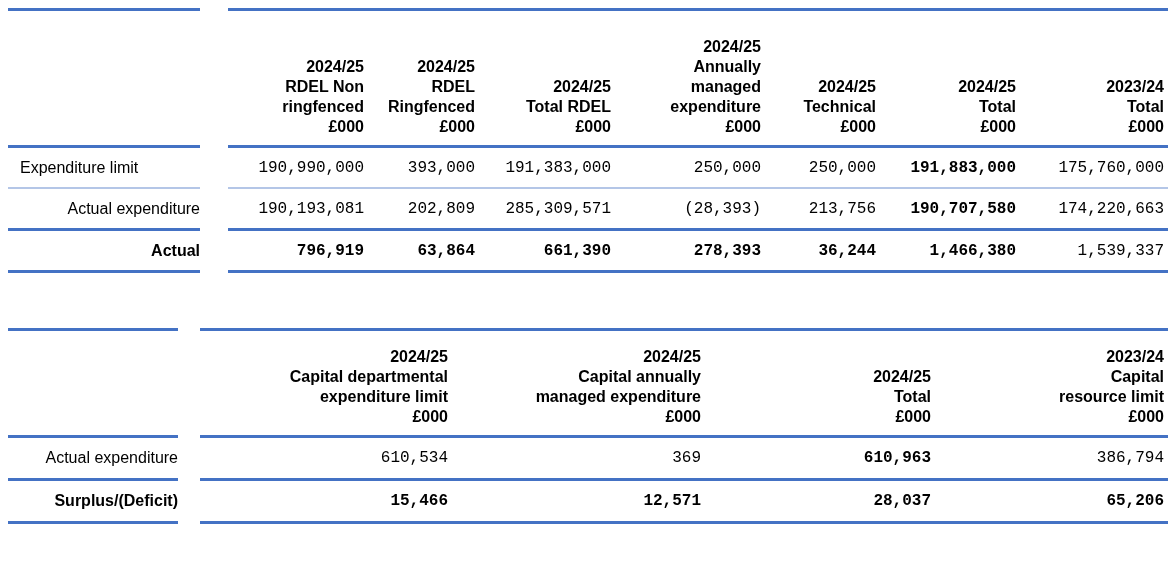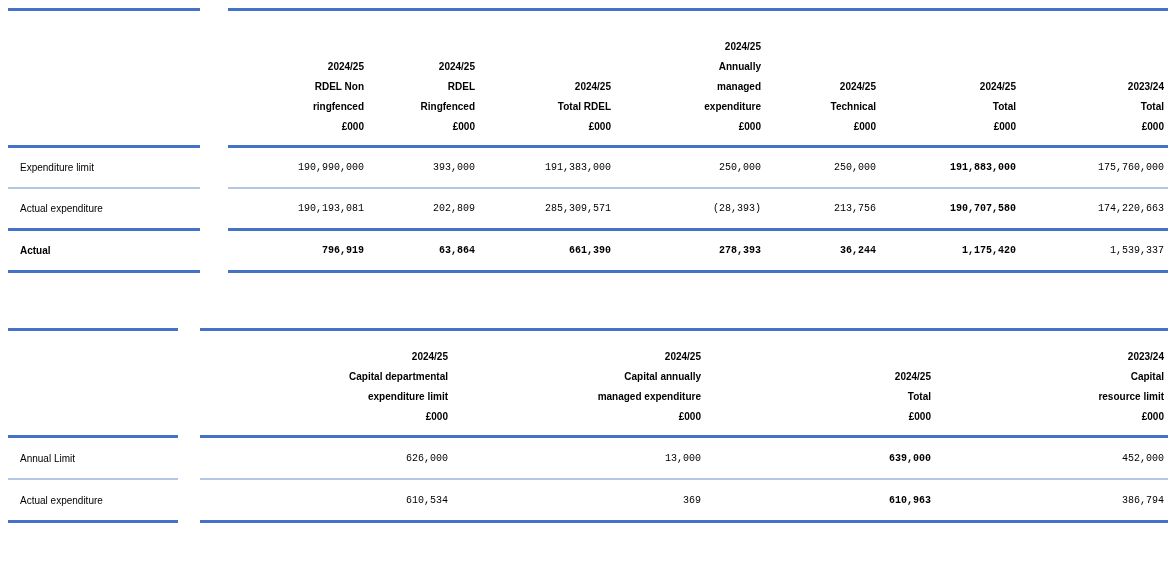--- a/index.html
+++ b/index.html
@@ -12,21 +12,21 @@
   body{
     width:1176px; height:579px; overflow:hidden;
     font-family:"Liberation Sans","DejaVu Sans",sans-serif;
     font-size:15px; color:var(--txt);
   }
   .page{ padding:8px 8px 0 8px; }
   table{
     border-collapse:collapse; table-layout:fixed;
     width:1160px;
   }
-  td,th{ font-size:10px; font-weight:normal; overflow:hidden; }
+  td,th{ font-size:16px; font-weight:normal; overflow:hidden; }
   
   th.hdr{
     vertical-align:bottom; text-align:right;
     white-space:pre-line; line-height:20px;
     font-weight:bold; padding:0 4px 8px 0;
     border-top:3px solid var(--accent);
     border-bottom:3px solid var(--accent);
   }
   th.corner{
     border-top:3px solid var(--accent);
@@ -40,21 +40,21 @@
   
   td.lbl{
     text-align:left; padding-left:12px; vertical-align:middle;
   }
   td.val{
     text-align:right; padding-right:4px; vertical-align:middle;font-family:Liberation Mono, monospace;
   }
   .t1 td{ height:39px; }
   .t2 td{ height:40px; }
   tr.light-rule td{ border-bottom:2px solid var(--light); }
-  tr.heavy-rule td{ border-bottom:3px solid var(--accent); }
+  tr.heavy-rule td{ border-bottom:3px solid var(--accent);text-align:right; }
   .bold{ font-weight:bold; }
   .t2{ margin-top:55px; }
 </style>
 </head>
 <body>
 
 <div class="page">
 
   <table class="t1">
     <colgroup>
@@ -123,21 +123,21 @@
         <td class="val">174,220,663</td>
       </tr>
       <tr class="heavy-rule">
         <td class="lbl bold">Actual</td>
         <td class="sp"></td>
         <td class="val bold">796,919</td>
         <td class="val bold">63,864</td>
         <td class="val bold">661,390</td>
         <td class="val bold">278,393</td>
         <td class="val bold">36,244</td>
-        <td class="val bold">1,175,420</td>
+        <td class="val bold">1,466,380</td>
         <td class="val">1,539,337</td>
       </tr>
     </tbody>
   </table>
 
   <table class="t2">
     <colgroup>
       <col style="width:170px">
         <col style="width:22px">
       <col style="width:252px">
@@ -160,32 +160,32 @@
         <th class="hdr">2024/25
 Total
 £000</th>
         <th class="hdr">2023/24
 Capital
 resource limit
 £000</th>
       </tr>
     </thead>
     <tbody>
-      <tr class="light-rule">
-        <td class="lbl">Annual Limit</td>
-        <td class="sp"></td>
-        <td class="val">626,000</td>
-        <td class="val">13,000</td>
-        <td class="val bold">639,000</td>
-        <td class="val">452,000</td>
-      </tr>
       <tr class="heavy-rule">
         <td class="lbl">Actual expenditure</td>
         <td class="sp"></td>
         <td class="val">610,534</td>
         <td class="val">369</td>
         <td class="val bold">610,963</td>
         <td class="val">386,794</td>
       </tr>
+      <tr class="heavy-rule">
+        <td class="lbl bold">Surplus/(Deficit)</td>
+        <td class="sp"></td>
+        <td class="val bold">15,466</td>
+        <td class="val bold">12,571</td>
+        <td class="val bold">28,037</td>
+        <td class="val bold">65,206</td>
+      </tr>
     </tbody>
   </table>
 
 </div>
 
 </body></html>

